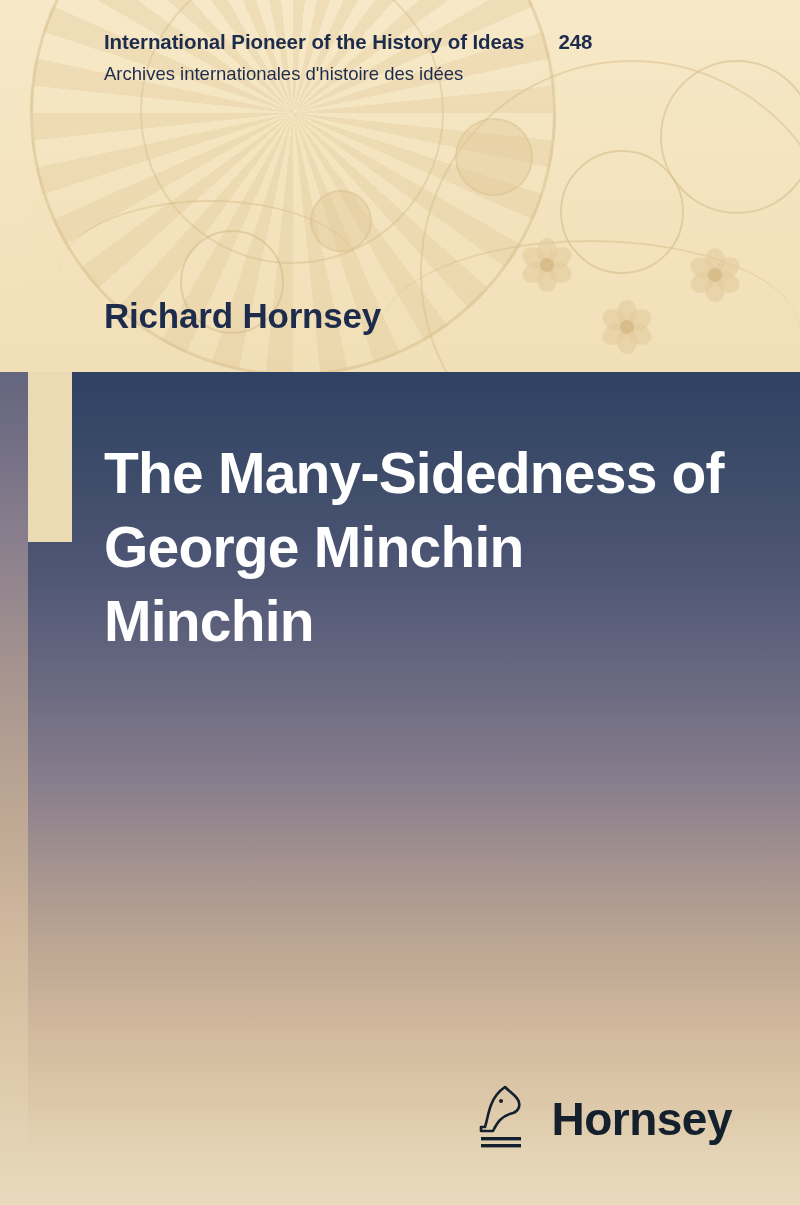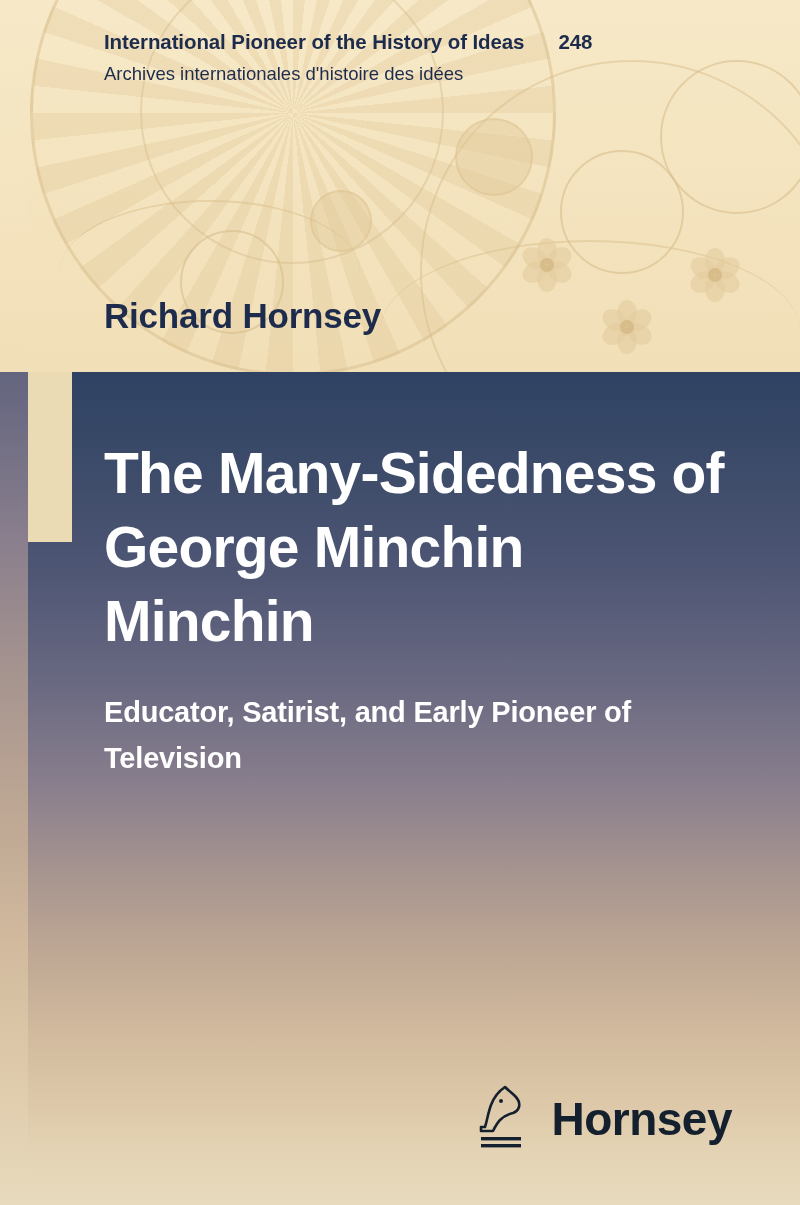--- a/index.html
+++ b/index.html
@@ -289,21 +289,20 @@
   <div class="series-block">
     <div class="series-line1">
       <span>International Pioneer of the History of Ideas</span><span class="series-num">248</span>
     </div>
     <div class="series-line2">Archives internationales d'histoire des idées</div>
   </div>
 
   <div class="author">Richard Hornsey</div>
 
   <div class="title">The Many-Sidedness of George Minchin Minchin</div>
-  <div class="subtitle">Educator, Satirist, and Early Pioneer of Television</div>
 
   <div class="logo">
     <svg class="logo-mark" viewBox="0 0 62 72">
       <path d="M30 4 C24 8 19 14 16 22 C13 30 12 38 10 44 L6 44 L6 48 L18 48 C20 44 22 40 25 37 C29 33 34 31 38 30 C41 29 43 27 44 24 C45 20 43 16 40 13 C37 10 33 7 30 4 Z" fill="none" stroke="#15202e" stroke-width="2.6" stroke-linejoin="round"></path>
       <circle cx="26" cy="18" r="2" fill="#15202e"></circle>
       <rect x="6" y="54" width="40" height="3.4" fill="#15202e"></rect>
       <rect x="6" y="61" width="40" height="3.4" fill="#15202e"></rect>
     </svg>
     <div class="logo-text">Hornsey</div>
   </div>

